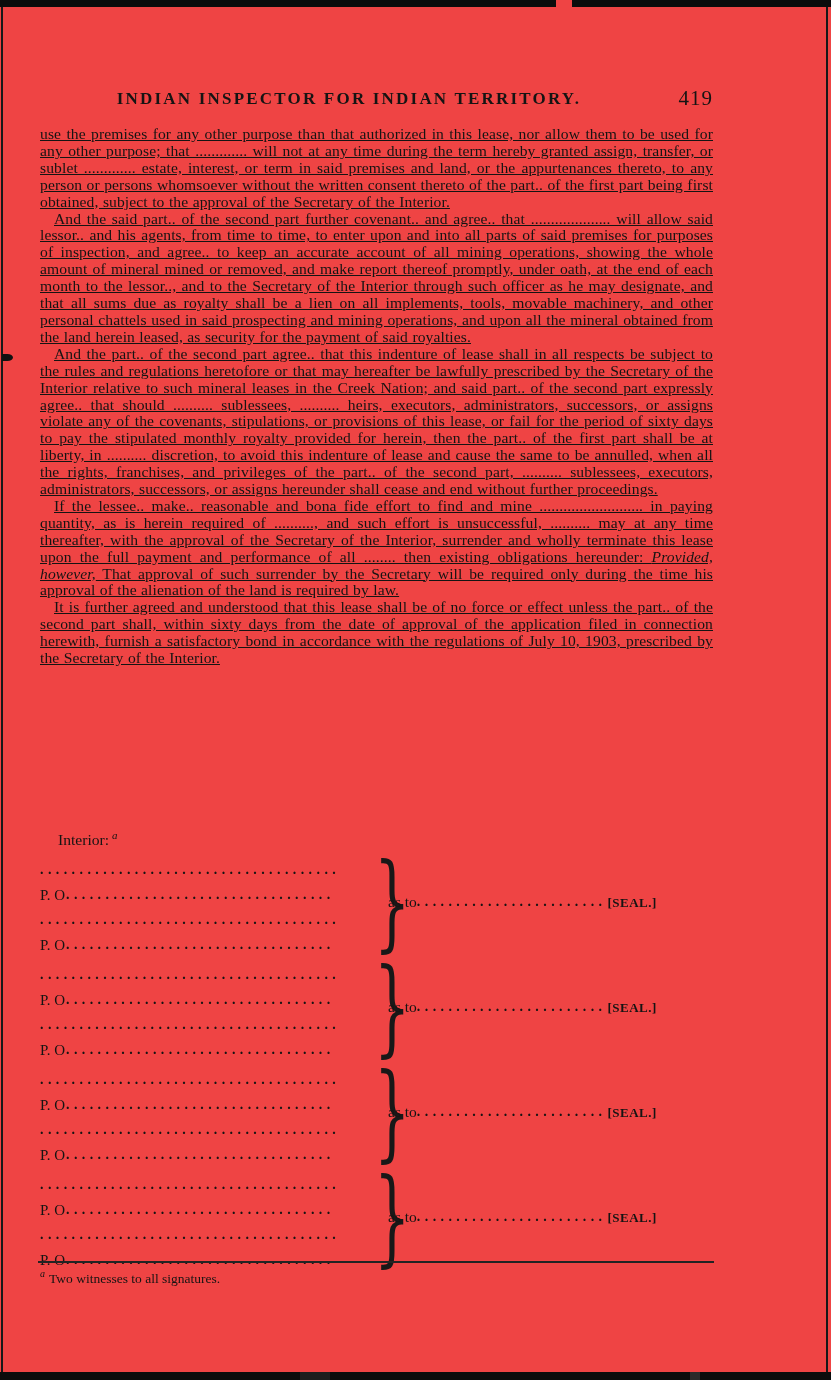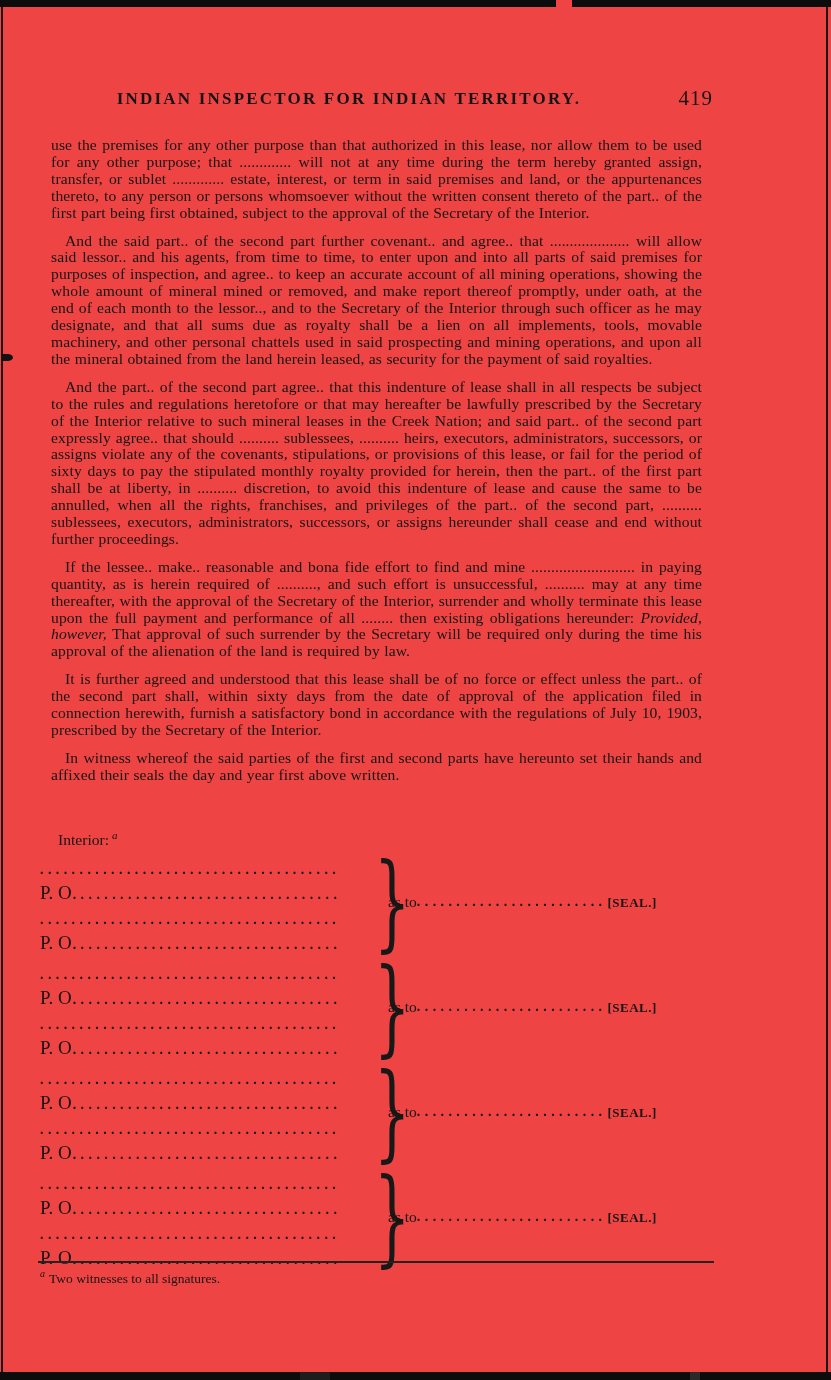--- a/index.html
+++ b/index.html
@@ -35,34 +35,34 @@
     text-align: center; font-weight: bold; font-size: 17px;
     letter-spacing: 2.2px; white-space: nowrap;
   }
   .page-number { position: absolute; right: 0; top: 0; font-size: 21px; letter-spacing: 1px; margin-left: 32px; }
   
   .body-text {
     position: absolute; left: 40px; top: 126px; width: 673px;
     font-size: 15.6px; line-height: 16.9px; letter-spacing: 0.1px; word-spacing: 0.4px;
     text-align: justify;
   }
-  .para { margin: 11px; }
+  .para { margin: 0; text-decoration: underline; }
   .para.indent { text-indent: 14px; }
   .italic { font-style: italic; }
   .witnesses-label { position: absolute; left: 58px; top: 829px; font-size: 15.6px; }
   .witnesses-label sup { font-style: italic; font-size: 11px; margin-left: 3px; }
   
   .witness-blocks { position: absolute; left: 40px; top: 854px; width: 673px; }
   .wblock { position: relative; height: 100px; margin-bottom: 5px; }
   .wlines { position: absolute; left: 0; top: 0; width: 338px; }
   .wline {
     height: 25px; display: flex; align-items: flex-end;
     white-space: nowrap; overflow: hidden;
   }
-  .wprefix { font-size: 19px; flex: 0 0 auto; padding-right: 1px; font-family: Liberation Serif, serif; }
+  .wprefix { font-size: 15px; flex: 0 0 auto; padding-right: 1px; font-family: Liberation Serif, serif; }
   .wdots {
     font-size: 14px; font-weight: bold; letter-spacing: 4.4px;
     flex: 0 0 auto; line-height: 19px;
   }
   .brace {
     position: absolute; left: 334px; top: -4px; height: 100px; width: 30px;
     font-size: 104px; line-height: 104px; font-weight: normal;
     transform: scaleX(0.55); transform-origin: left center;
     color: #181818; font-family: "DejaVu Serif", serif;
   }
@@ -92,21 +92,20 @@
     <div class="header-title">INDIAN INSPECTOR FOR INDIAN TERRITORY.</div>
     <div class="page-number">419</div>
   </div>
 
   <div class="body-text">
       <p class="para"><span>use the premises for any other purpose than that authorized in this lease, nor allow them to be used for any other purpose; that ............. will not at any time during the term hereby granted assign, transfer, or sublet ............. estate, interest, or term in said premises and land, or the appurtenances thereto, to any person or persons whomsoever without the written consent thereto of the part.. of the first part being first obtained, subject to the approval of the Secretary of the Interior.</span></p>
       <p class="para indent"><span>And the said part.. of the second part further covenant.. and agree.. that .................... will allow said lessor.. and his agents, from time to time, to enter upon and into all parts of said premises for purposes of inspection, and agree.. to keep an accurate account of all mining operations, showing the whole amount of mineral mined or removed, and make report thereof promptly, under oath, at the end of each month to the lessor.., and to the Secretary of the Interior through such officer as he may designate, and that all sums due as royalty shall be a lien on all implements, tools, movable machinery, and other personal chattels used in said prospecting and mining operations, and upon all the mineral obtained from the land herein leased, as security for the payment of said royalties.</span></p>
       <p class="para indent"><span>And the part.. of the second part agree.. that this indenture of lease shall in all respects be subject to the rules and regulations heretofore or that may hereafter be lawfully prescribed by the Secretary of the Interior relative to such mineral leases in the Creek Nation; and said part.. of the second part expressly agree.. that should .......... sublessees, .......... heirs, executors, administrators, successors, or assigns violate any of the covenants, stipulations, or provisions of this lease, or fail for the period of sixty days to pay the stipulated monthly royalty provided for herein, then the part.. of the first part shall be at liberty, in .......... discretion, to avoid this indenture of lease and cause the same to be annulled, when all the rights, franchises, and privileges of the part.. of the second part, .......... sublessees, executors, administrators, successors, or assigns hereunder shall cease and end without further proceedings.</span></p>
       <p class="para indent"><span>If the lessee.. make.. reasonable and bona fide effort to find and mine .......................... in paying quantity, as is herein required of .........., and such effort is unsuccessful, .......... may at any time thereafter, with the approval of the Secretary of the Interior, surrender and wholly terminate this lease upon the full payment and performance of all ........ then existing obligations hereunder: </span><span class="italic">Provided, however,</span><span> That approval of such surrender by the Secretary will be required only during the time his approval of the alienation of the land is required by law.</span></p>
       <p class="para indent"><span>It is further agreed and understood that this lease shall be of no force or effect unless the part.. of the second part shall, within sixty days from the date of approval of the application filed in connection herewith, furnish a satisfactory bond in accordance with the regulations of July 10, 1903, prescribed by the Secretary of the Interior.</span></p>
-      <p class="para indent"><span>In witness whereof the said parties of the first and second parts have hereunto set their hands and affixed their seals the day and year first above written.</span></p>
     </div>
 
   <div class="witnesses-label">
     <span>Interior:</span><sup>a</sup>
   </div>
 
   <div class="witness-blocks">
       <div class="wblock">
         <div class="wlines">
           <div class="wline">

